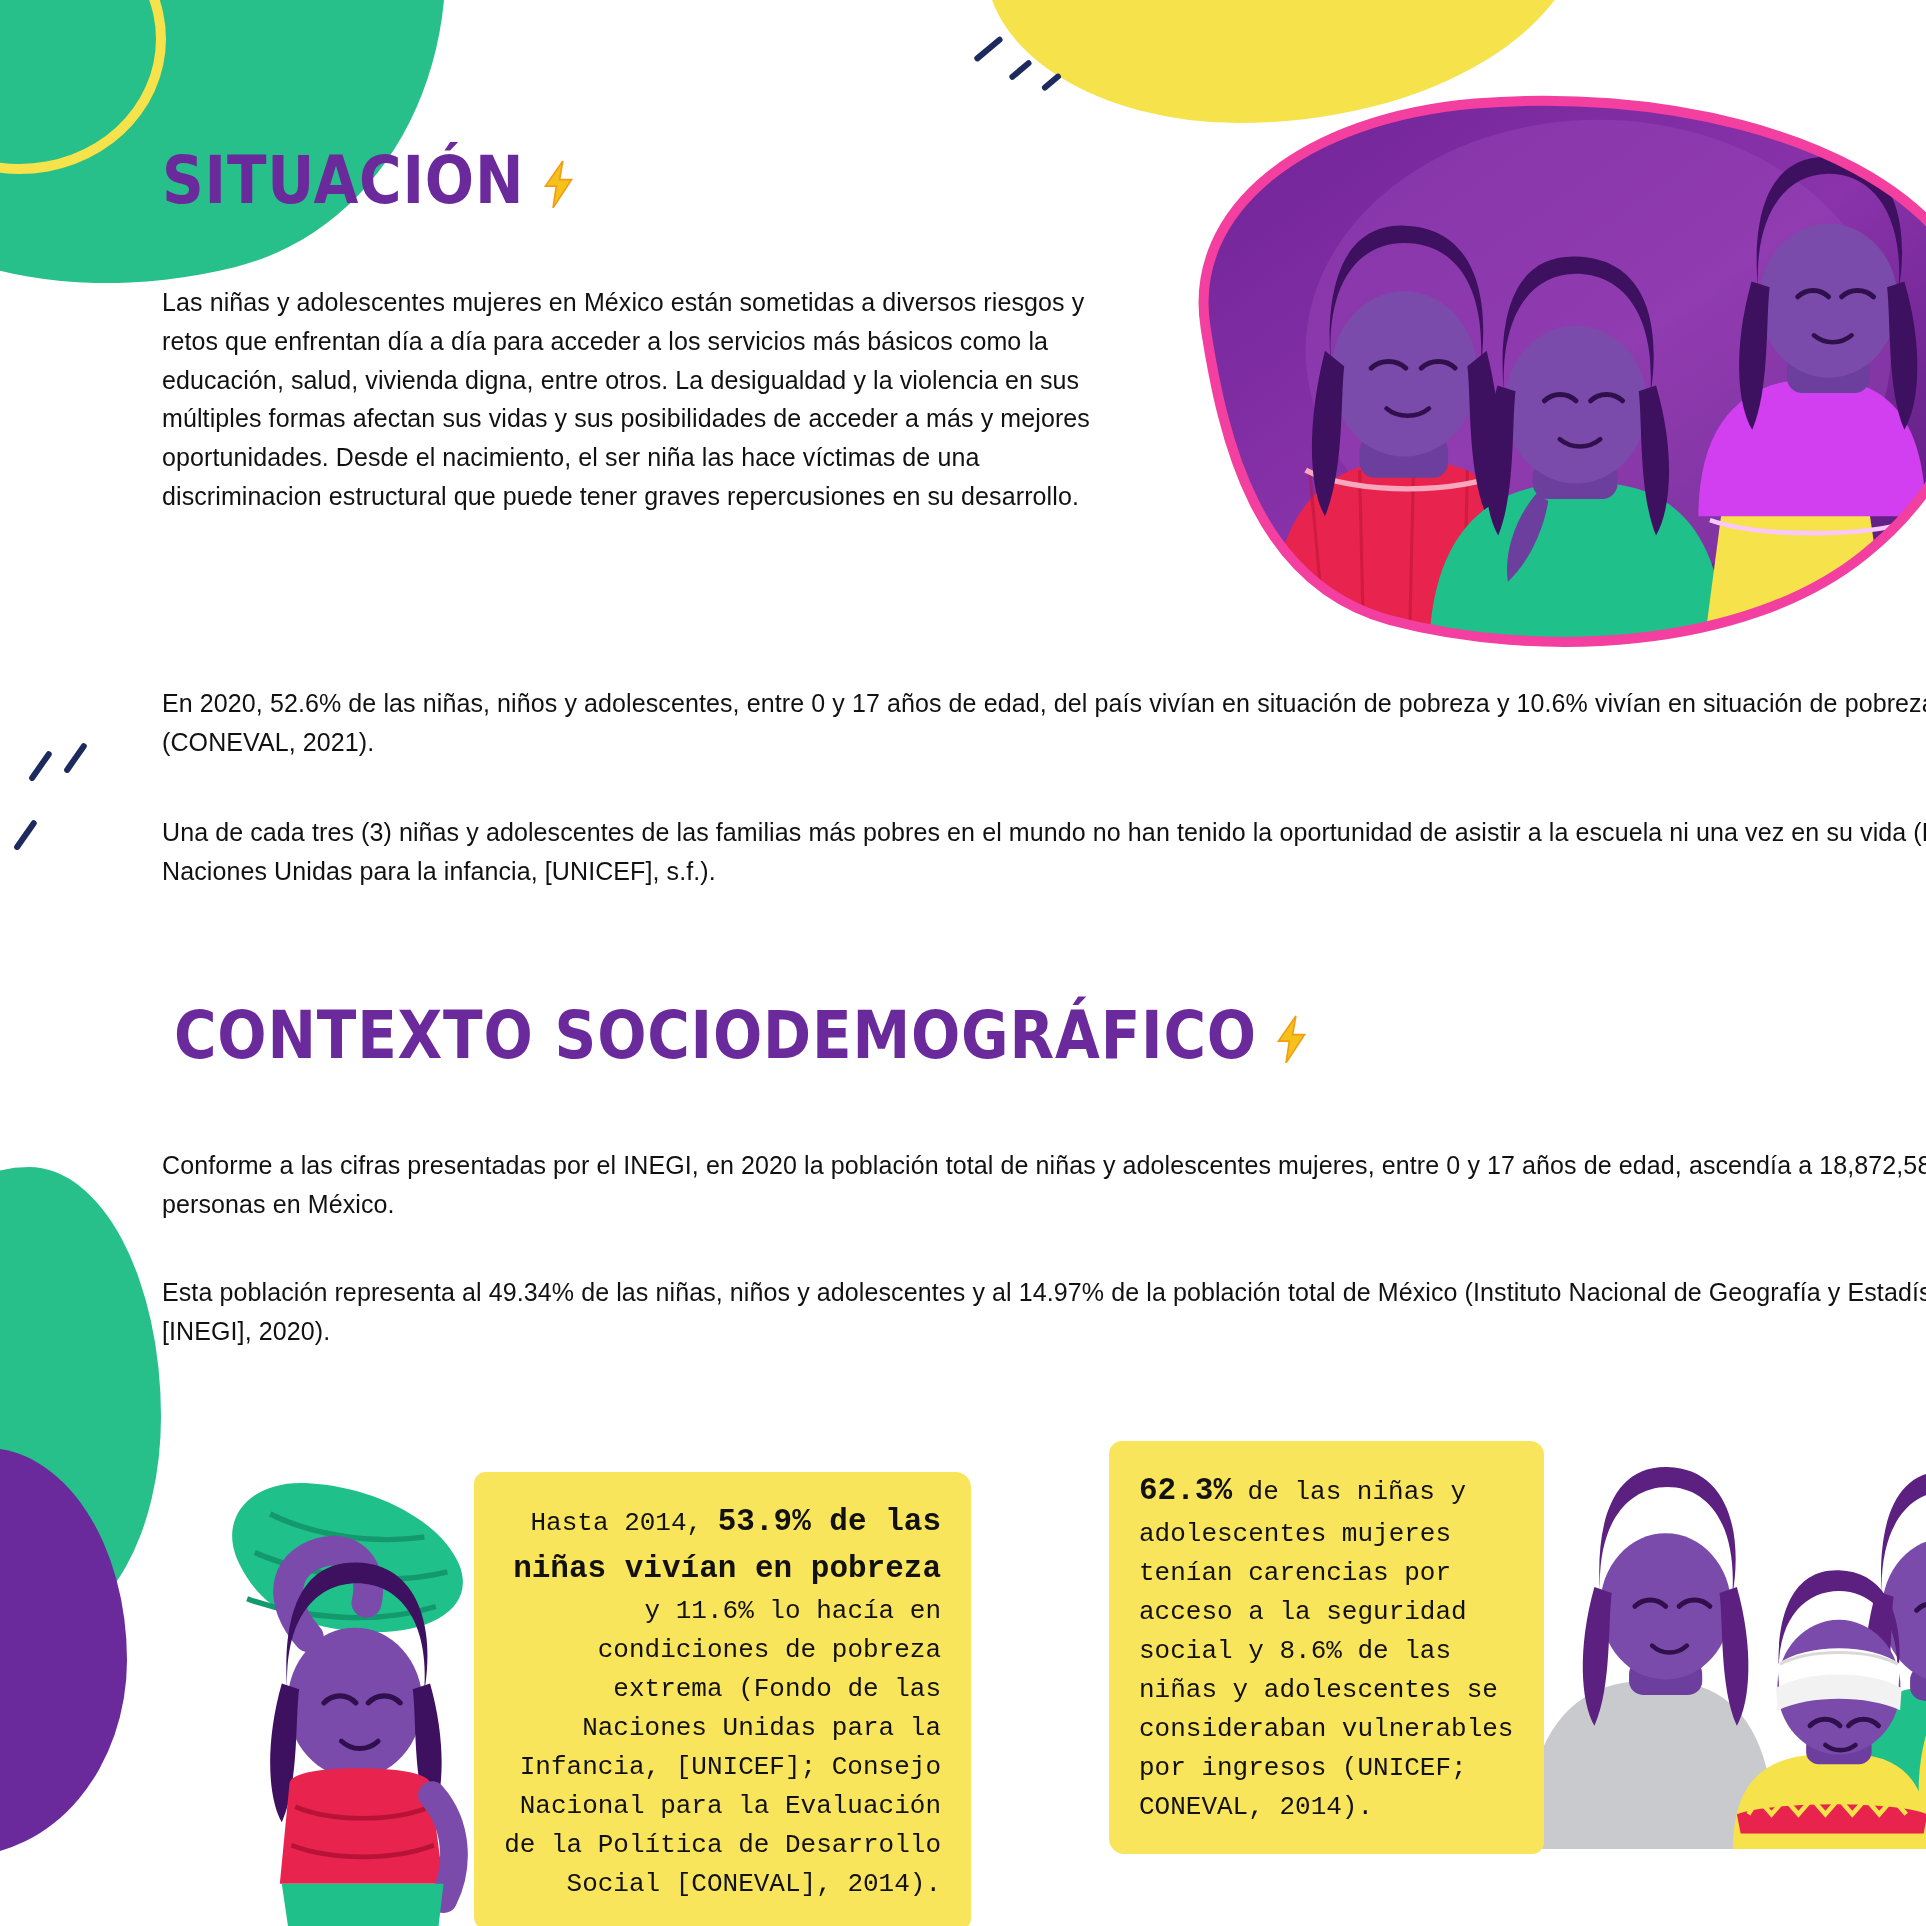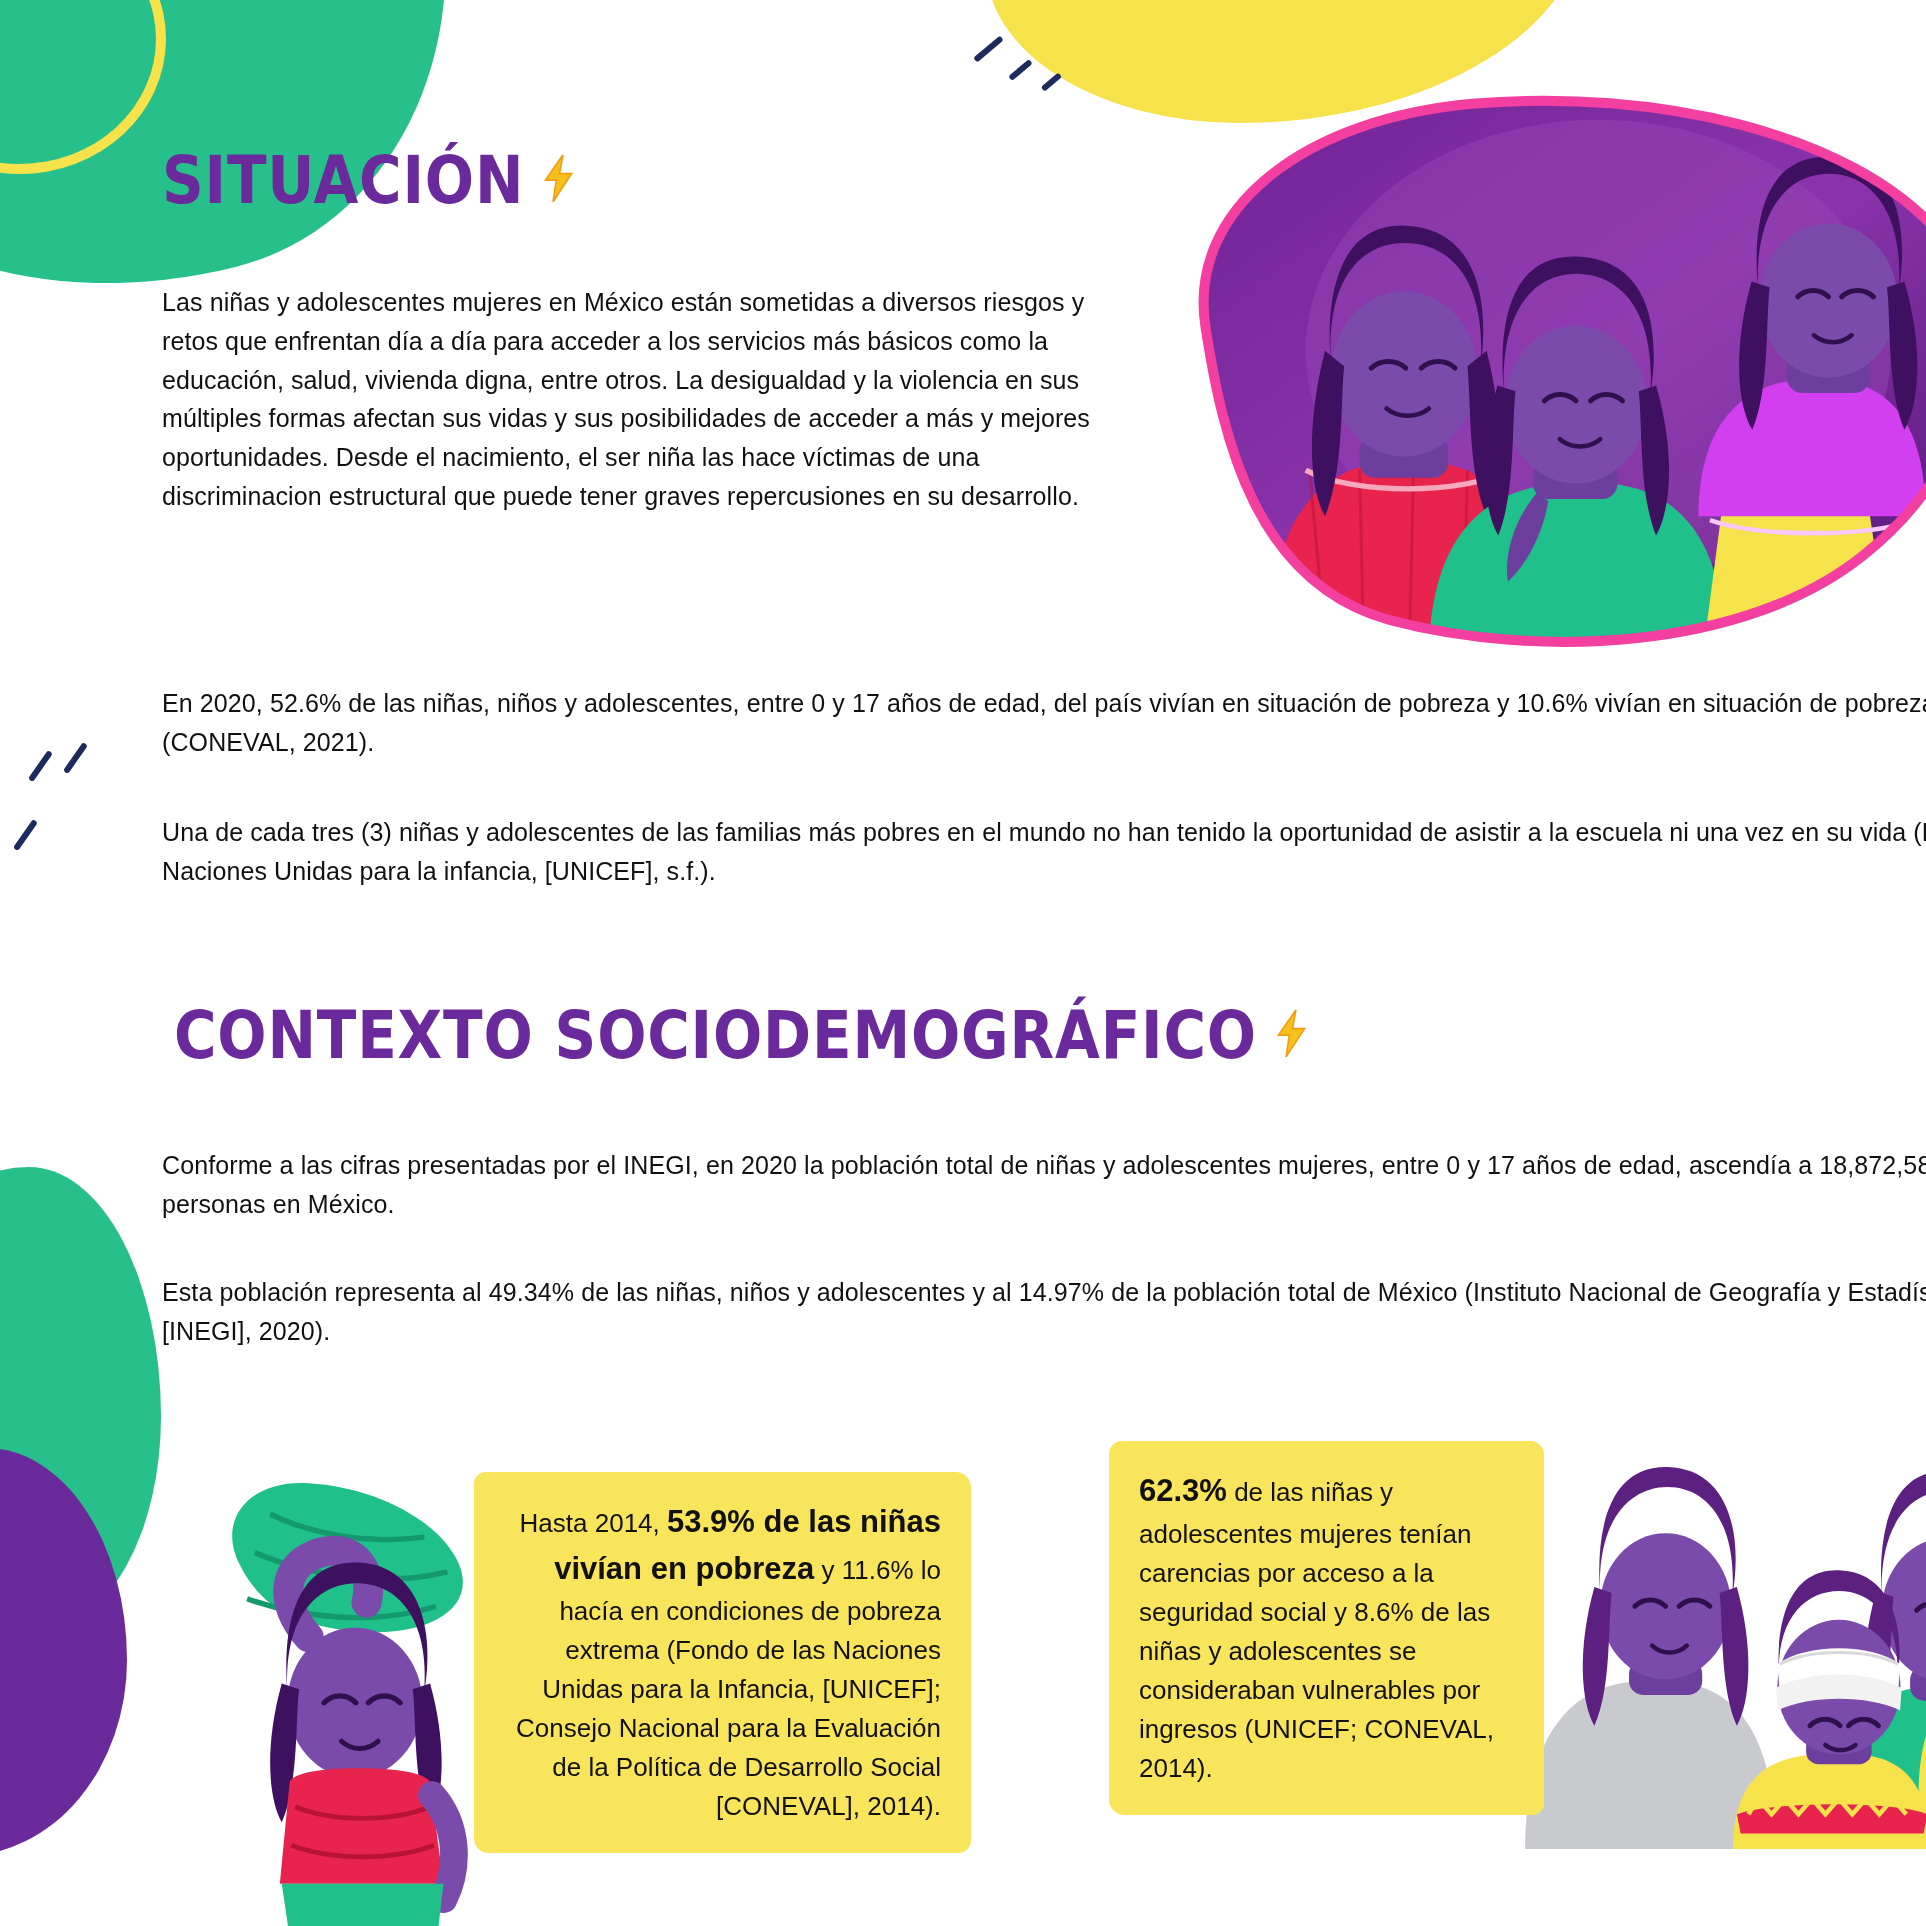--- a/index.html
+++ b/index.html
@@ -69,21 +69,21 @@
     font-weight: 900;
     letter-spacing: 0.8px;
     margin: 0;
     font-size: 58px;
     line-height: 1.05;
     transform: scale(1, 1.12);
     transform-origin: left bottom;
     display: inline-block;
   }
 
-  .title-row { display: flex; align-items: flex-start; gap: 17px; }
+  .title-row { display: flex; align-items: center; gap: 17px; }
 
   .bolt {
     width: 35px; height: 49px;
     display: inline-block;
   }
 
   p.body {
     font-family: "Liberation Sans", sans-serif;
     color: #111111;
     font-size: 25px;
@@ -97,20 +97,21 @@
     position: absolute;
     left: 1144px; top: 81px;
     width: 847px; height: 578px;
   }
 
   
   .yellow-card {
     position: absolute;
     background: #f9e55b;
     padding: 27px 30px;
+    font-family: Liberation Mono, monospace;
   }
   .yellow-card p {
     margin: 0;
     font-size: 26px;
     line-height: 1.5;
     color: #111;
   }
   .card-a {
     left: 474px; top: 1472px;
     width: 497px;

